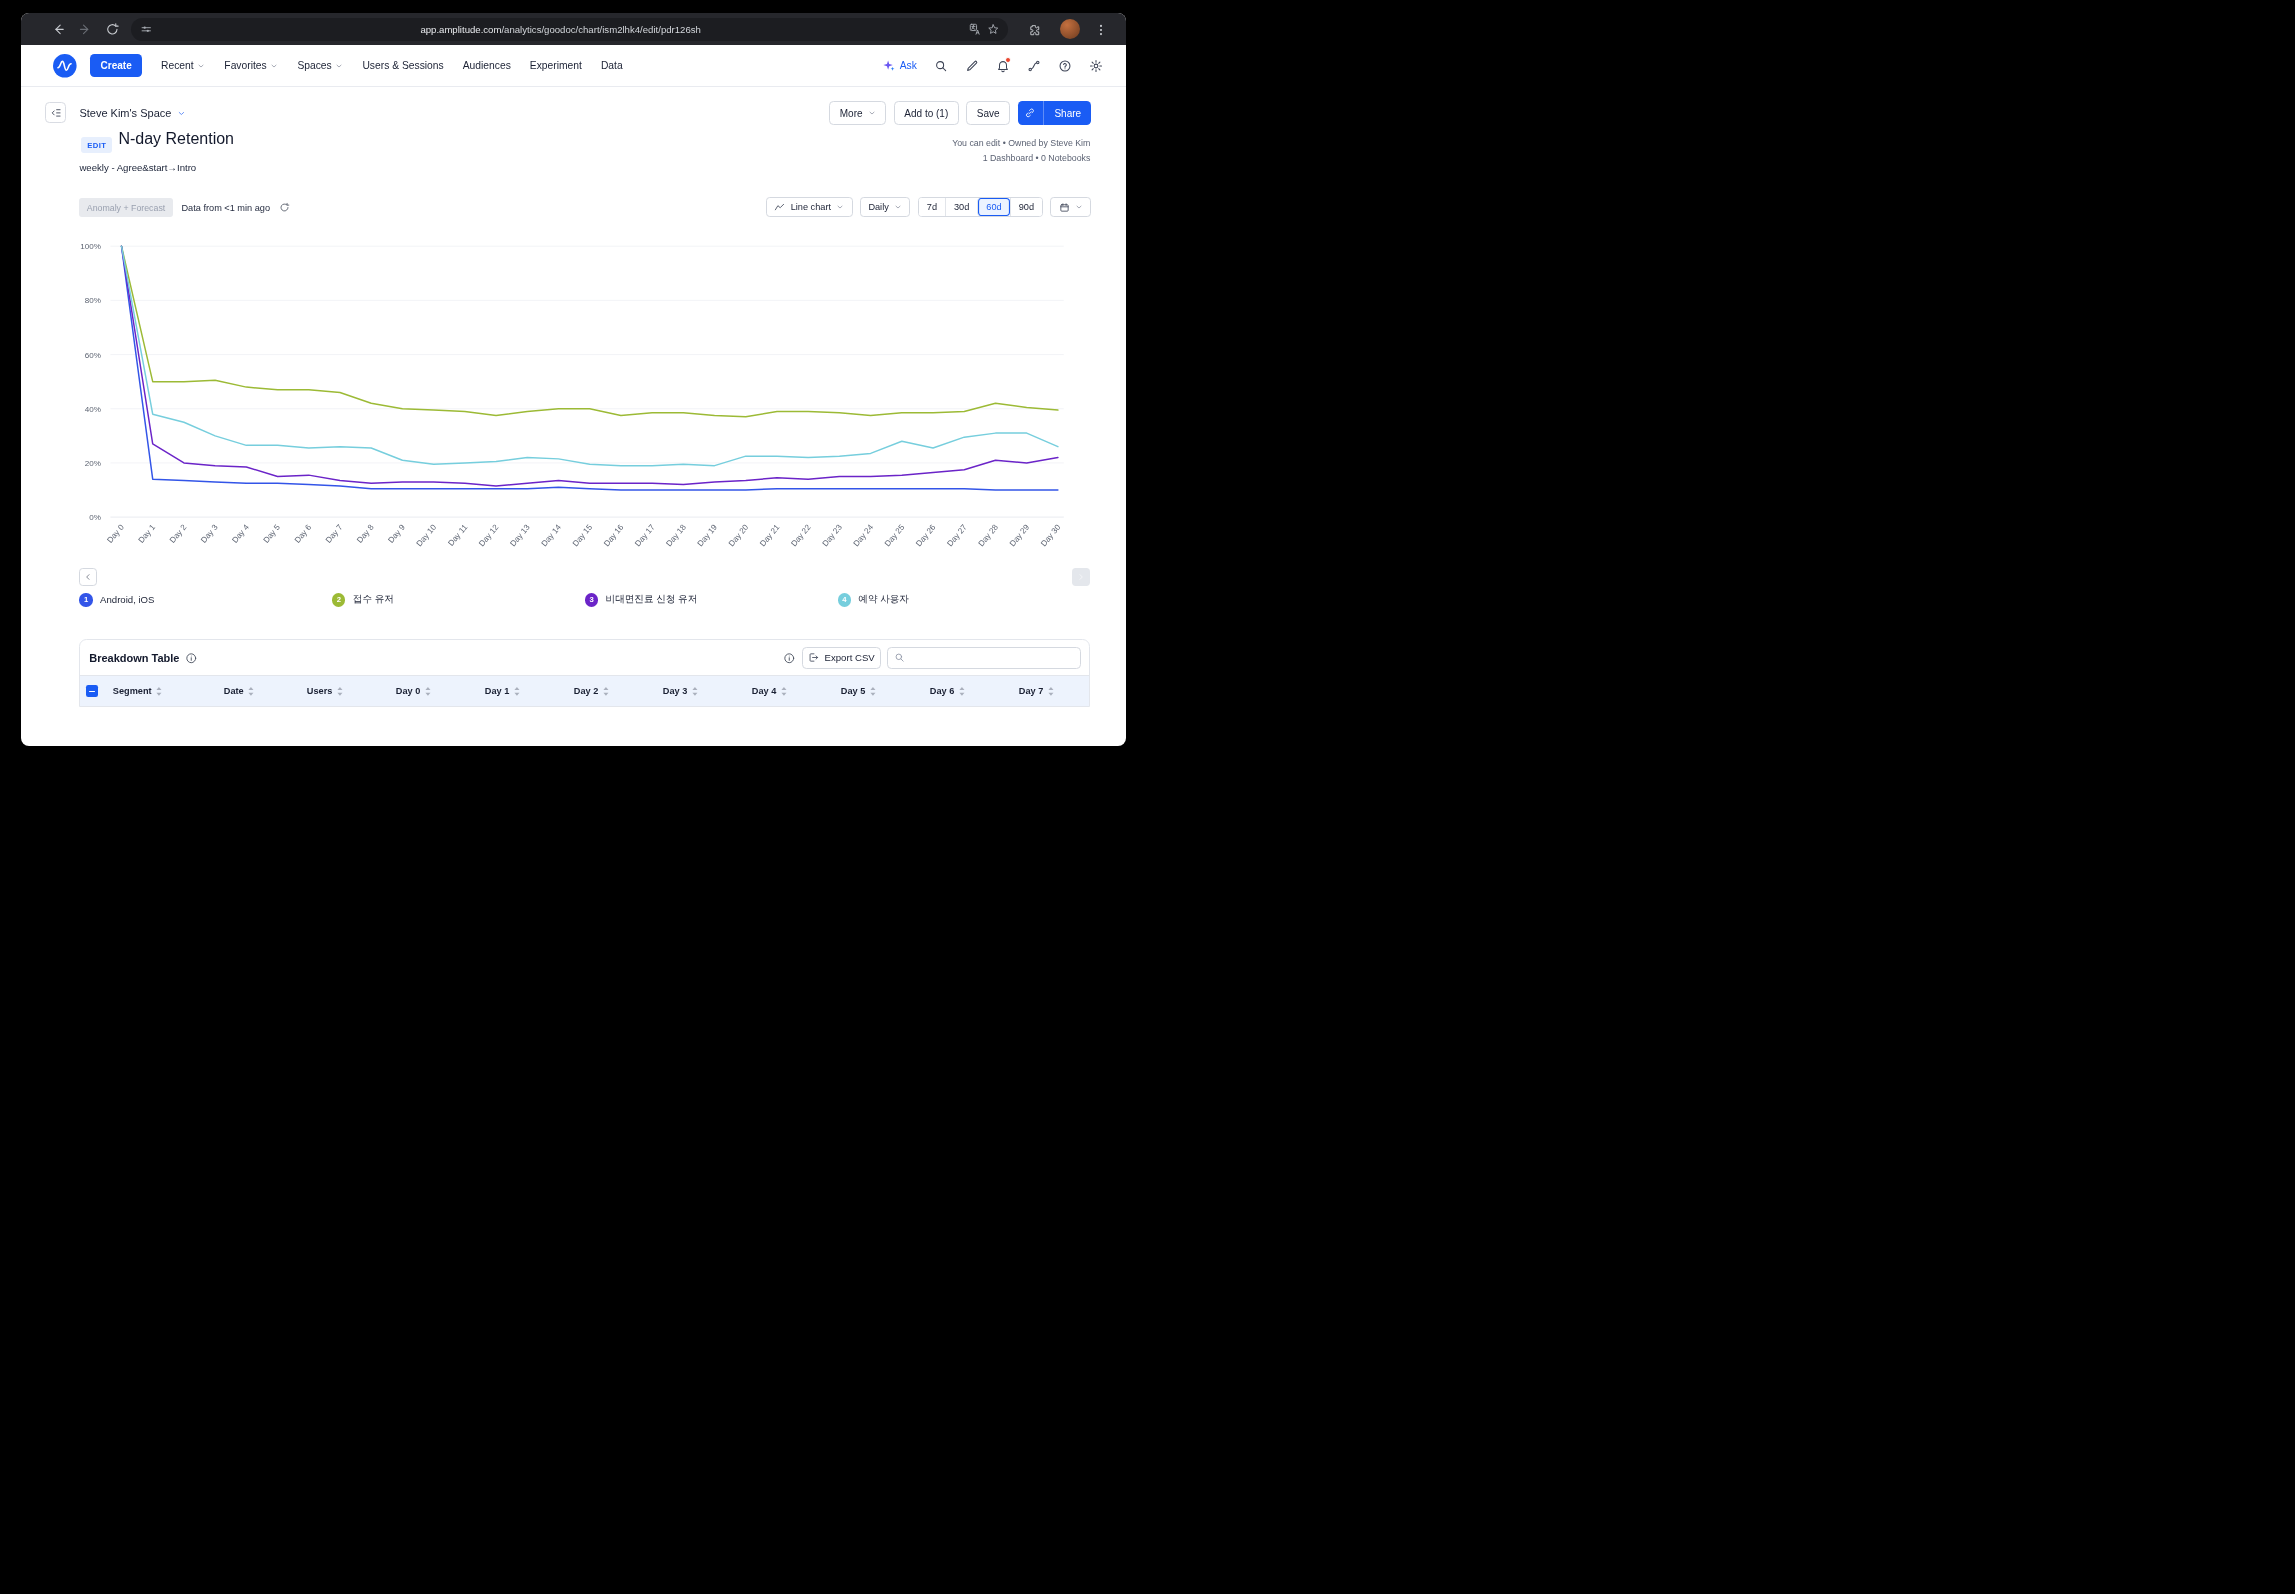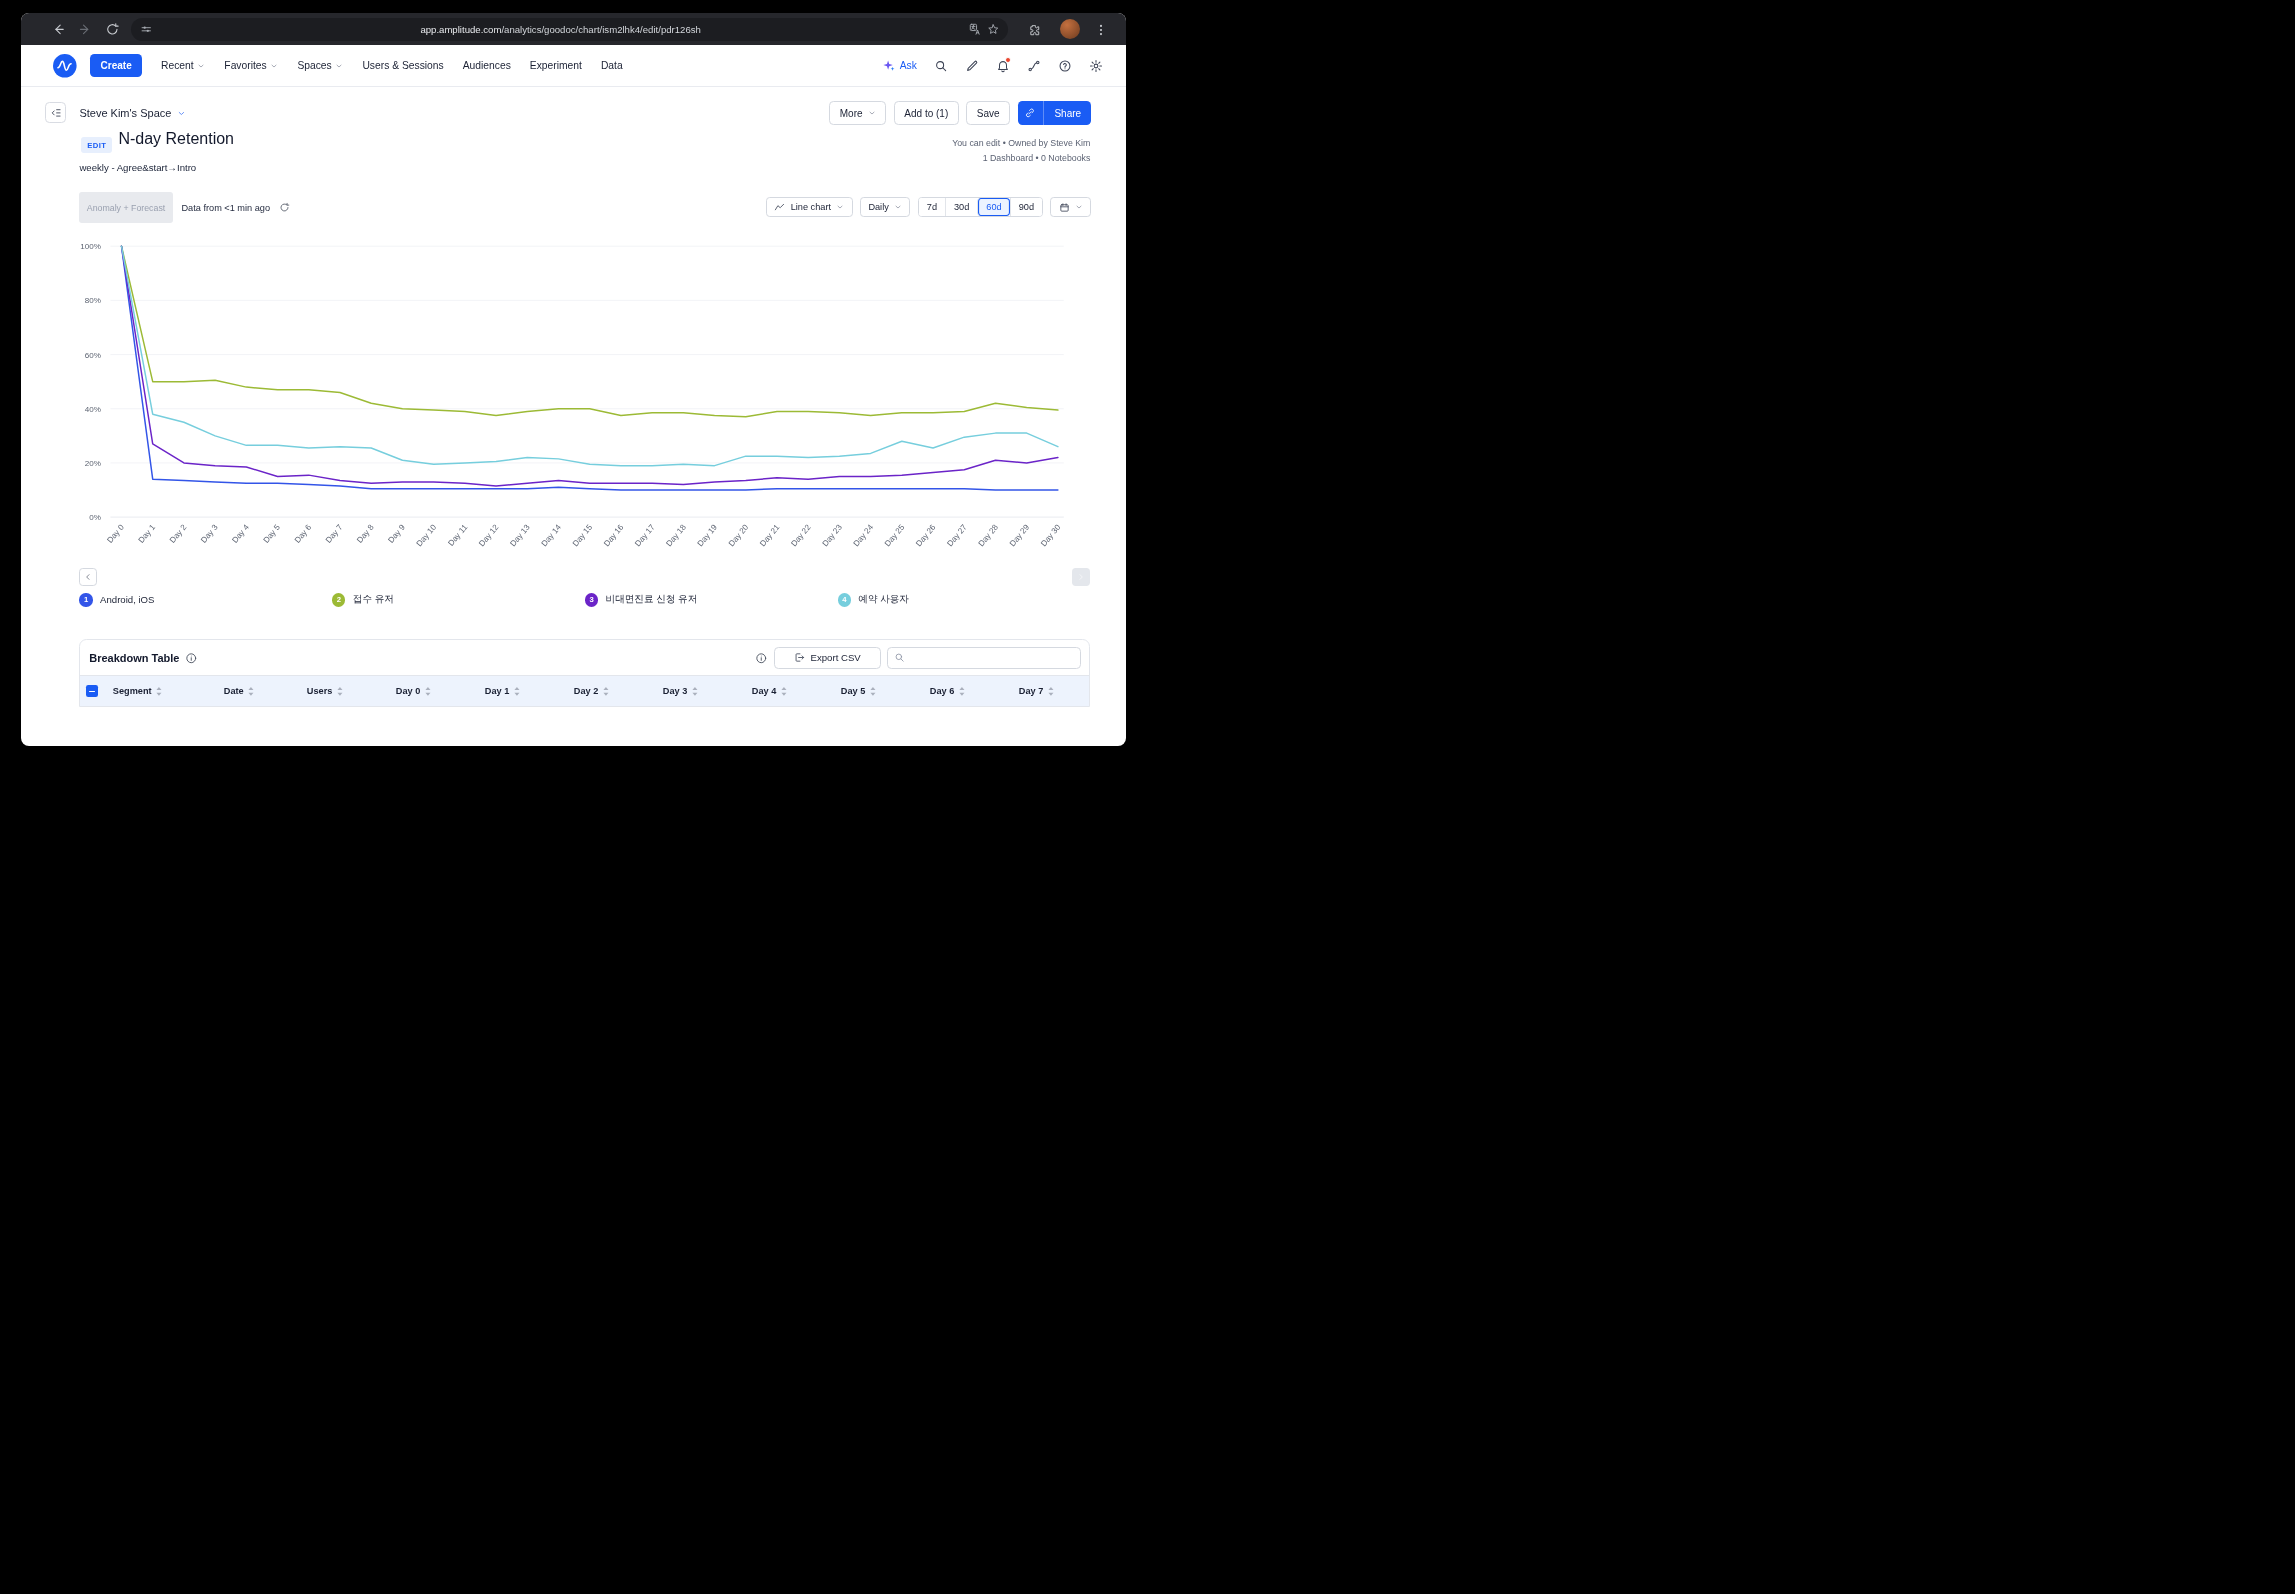--- a/index.html
+++ b/index.html
@@ -49,21 +49,21 @@
   .share-group { display:flex; height:23.6px; border-radius:4.4px; overflow:hidden; background:#1a5cf4; color:#fff; }
   .share-link { width:26.5px; display:flex; align-items:center; justify-content:center; border-right:0.7px solid rgba(255,255,255,.3); }
   .share-main { padding:0 10.3px; display:flex; align-items:center; font-size:10px; font-weight:500; }
 
   .badge-edit { position:absolute; left:60px; top:92px; height:15.5px; display:flex; align-items:center; padding:0 5.9px; background:#e7effd; color:#1a5cf4; border-radius:2.9px; font-size:7.7px; font-weight:700; letter-spacing:0.4px; }
   .page-title { position:absolute; left:97px; top:85px; font-size:16px; font-weight:400; color:#12182b; }
   .meta { position:absolute; right:36px; top:91px; text-align:right; font-size:8.8px; color:#5b6273; line-height:14.7px; }
   .subtitle { position:absolute; left:58px; top:117px; font-size:9.6px; color:#20283c; }
 
   .ctl-left { position:absolute; left:58px; top:152px; height:20.6px; display:flex; align-items:center; gap:8.8px; }
-  .chip-anomaly { height:31px; display:flex; align-items:center; padding:0 7.4px; background:#e8eaee; color:#9aa1b0; border-radius:2.9px; font-size:8.8px; }
+  .chip-anomaly { height:19px; display:flex; align-items:center; padding:0 7.4px; background:#e8eaee; color:#9aa1b0; border-radius:2.9px; font-size:8.8px; }
   .freshness { font-size:9.2px; color:#252c40; }
   .sync-ic { width:11px; height:11px; color:#4b5260; }
   .ctl-right { position:absolute; right:35px; top:152px; height:20.6px; display:flex; gap:7.4px; }
   .sbtn { height:20px; display:flex; align-items:center; gap:5.2px; padding:0 7.4px; border:0.7px solid #d5d9e0; border-radius:3.7px; background:#fff; font-size:9.2px; color:#1b2134; }
   .ranges { height:20px; display:flex; border:0.7px solid #d5d9e0; border-radius:3.7px; overflow:hidden; }
   .range { padding:0 8px; display:flex; align-items:center; font-size:9.2px; color:#1b2134; border-left:0.7px solid #e2e5ea; background:#fff; }
   .range:first-child { border-left:none; }
   .range.sel { color:#1a5cf4; background:#ecf3ff; box-shadow:inset 0 0 0 1.1px #1a5cf4; border-radius:3.7px; }
   .mini-ic { width:11px; height:11px; color:#3c4355; }
 
@@ -77,21 +77,21 @@
   .legend { position:absolute; left:58px; right:36px; top:548px; display:flex; }
   .legend-item { flex:1; display:flex; align-items:center; gap:7.4px; }
   .legend-dot { width:13.3px; height:13.3px; border-radius:50%; color:#fff; font-size:7.7px; font-weight:700; display:flex; align-items:center; justify-content:center; flex:none; }
   .legend-label { font-size:9.6px; color:#1b2134; }
 
   .breakdown { position:absolute; left:58px; top:594px; width:1011px; border:0.7px solid #e3e6ec; border-radius:7.4px 7.4px 0 0; background:#fff; }
   .bd-head { height:35px; display:flex; align-items:center; padding:0 8.8px; gap:5.9px; }
   .bd-title { font-size:11px; font-weight:700; color:#12182b; }
   .bd-spacer { flex:1; }
   .info-ic { width:12.5px; height:12.5px; color:#4b5260; }
-  .btn-export { height:22px; display:flex; align-items:center; gap:5.9px; padding:0 19px; border:0.7px solid #d5d9e0; border-radius:4.4px; background:#fff; font-size:9.6px; color:#1b2134; }
+  .btn-export { height:22px; display:flex; align-items:center; gap:5.9px; padding:0 5px; border:0.7px solid #d5d9e0; border-radius:4.4px; background:#fff; font-size:9.6px; color:#1b2134; }
   .bd-search { width:194px; height:22px; border:0.7px solid #d5d9e0; border-radius:4.4px; display:flex; align-items:center; padding:0 6.6px; gap:4.4px; }
   .bd-search input { border:none; outline:none; flex:1; font-size:9.6px; font-family:inherit; color:#1b2134; min-width:0; }
   .search-ic { width:11px; height:11px; color:#8a92a3; flex:none; }
   .bd-cols { height:31px; display:flex; background:#edf3fd; border-top:0.7px solid #e3e6ec; }
   .bd-cell { flex:none; display:flex; align-items:center; gap:4.4px; padding-left:8.8px; font-size:9.2px; font-weight:700; color:#1b2134; }
   .c-cb { width:23.6px; padding-left:0; justify-content:center; }
   .c-seg { width:111px; } .c-date { width:83px; } .c-users { width:89px; } .c-day { width:89px; }
   .cb { width:11.8px; height:11.8px; background:#1a5cf4; border-radius:2.2px; display:flex; align-items:center; justify-content:center; }
   .cb-bar { width:5.9px; height:1.5px; background:#fff; border-radius:0.7px; }
   .sort { width:5.9px; height:8.8px; flex:none; }

